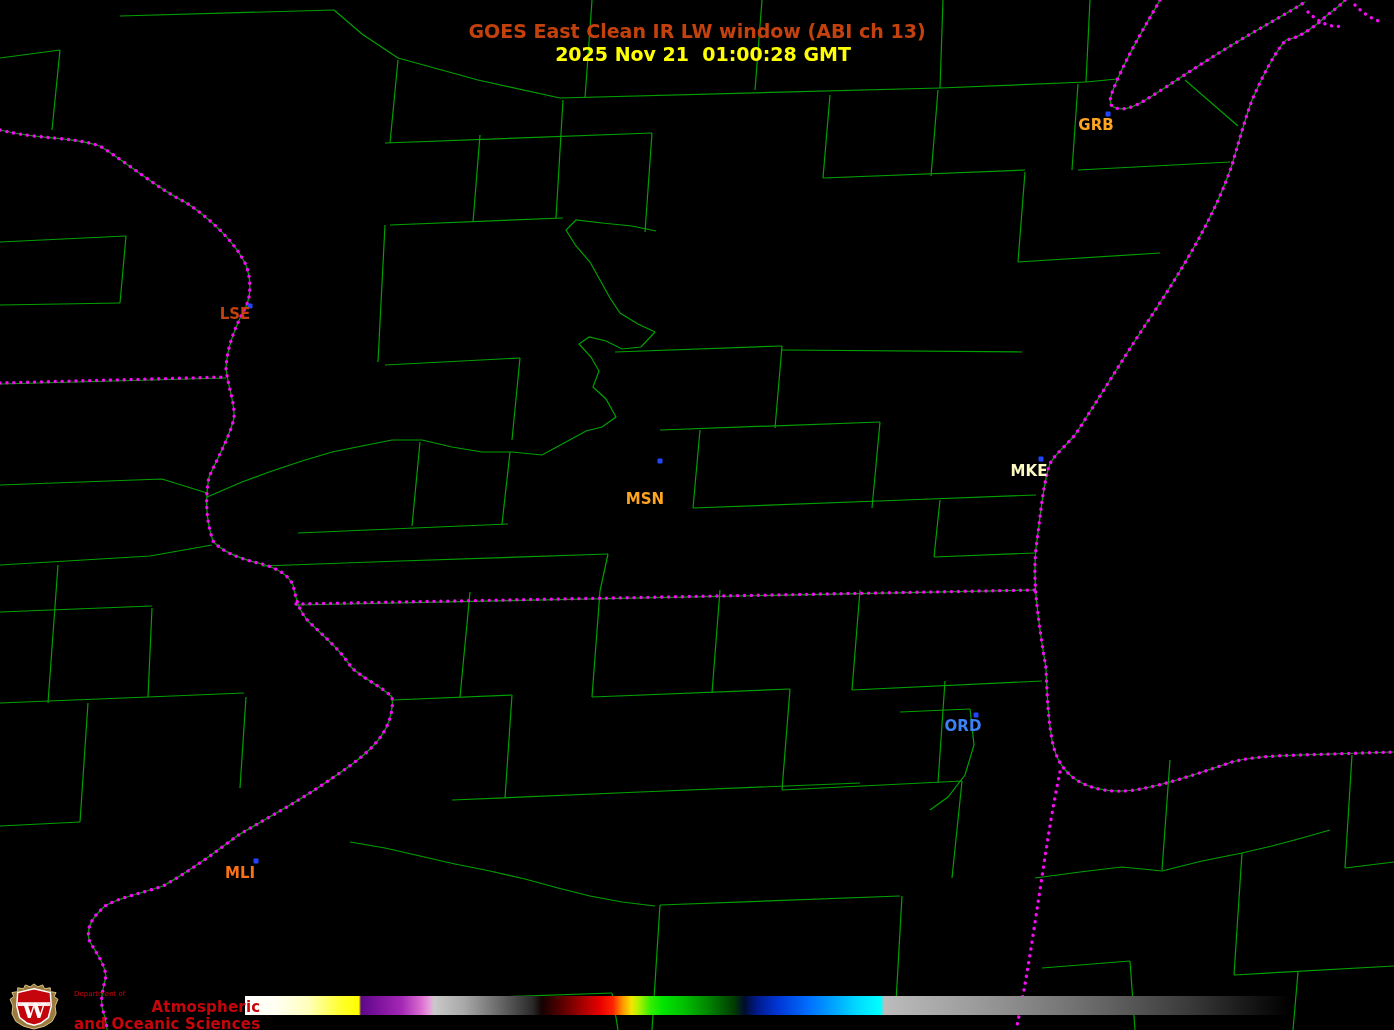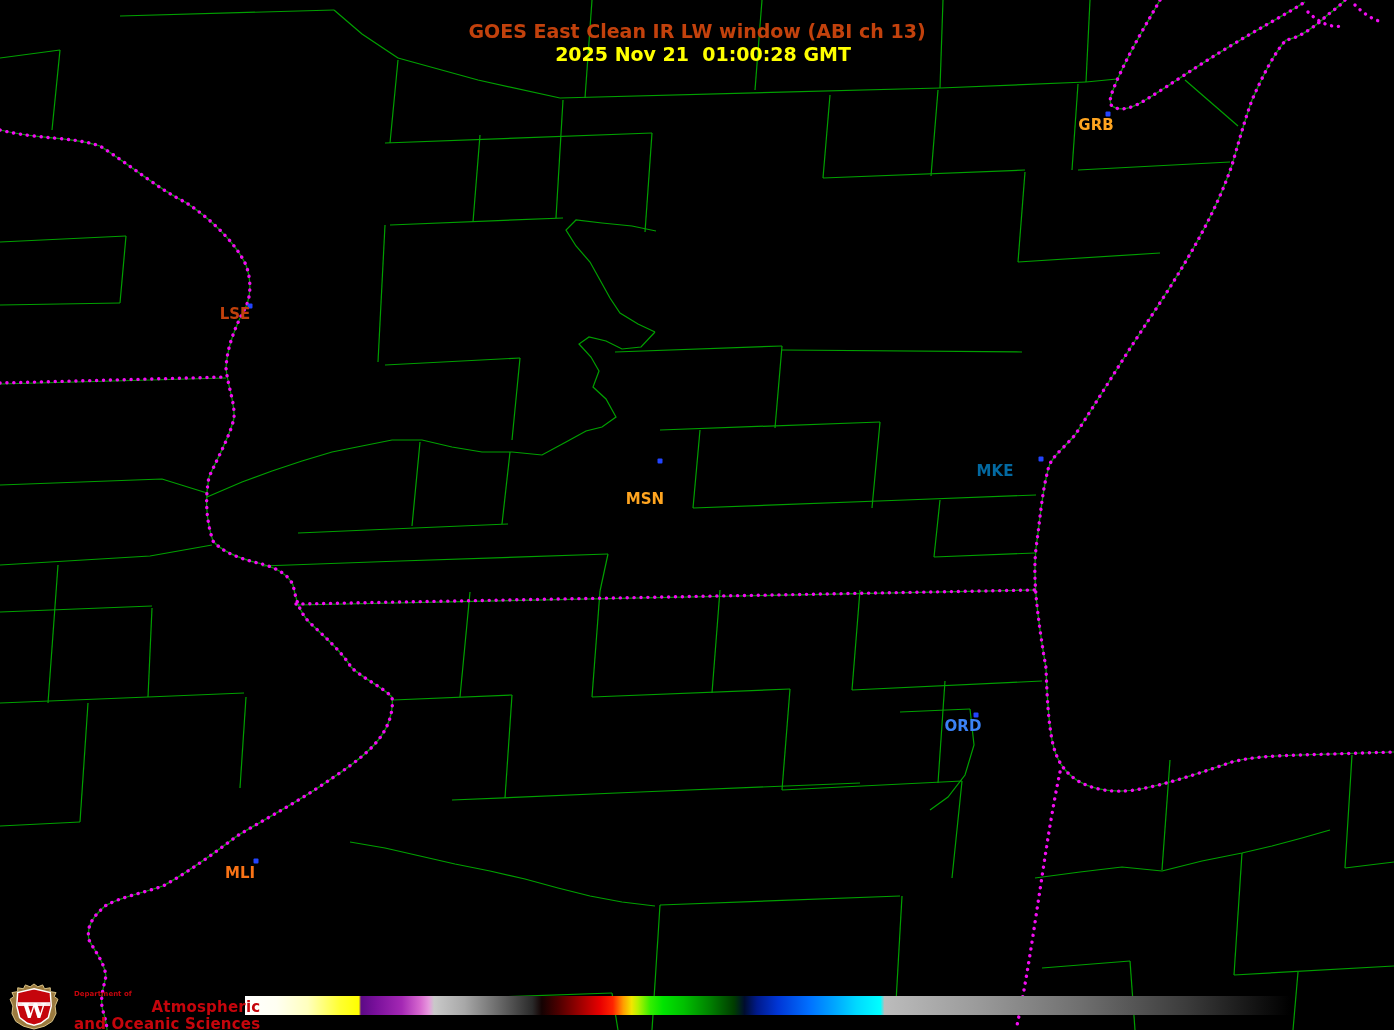--- a/index.html
+++ b/index.html
@@ -10,21 +10,21 @@
   .title-line{font-weight:bold;font-size:19px;line-height:23px;white-space:pre;
               font-family:"DejaVu Sans",sans-serif;}
   .station-layer{position:absolute;left:0;top:0;width:100%;height:100%;z-index:2;border-radius:25px;}
   .station{position:absolute;transform:translate(-50%,-50%);font-size:15px;font-weight:600;
            white-space:nowrap;}
   .station-dot{position:absolute;width:5px;height:5px;transform:translate(-50%,-50%);
                border-radius:1px;}
   .colorbar{position:absolute;z-index:3;}
   .logo{position:absolute;left:8px;top:983px;display:flex;align-items:flex-start;z-index:4;}
   .logo-text{margin-left:14px;line-height:1;}
-  .logo-dept{font-size:7px;font-weight:700;margin-top:8px;}
+  .logo-dept{font-size:7px;font-weight:400;margin-top:8px;}
   .logo-line{font-size:15px;font-weight:600;margin-top:2px;letter-spacing:.2px;text-align:right;}
 </style>
 </head>
 <body>
 
 <div class="screen">
 
   <svg id="map-svg" width="1394" height="1030" viewBox="0 0 1394 1030">
     <g id="county-lines">
         <polyline points="120,16 334,10" fill="none" stroke="#00a000" stroke-width="1.2"></polyline>
@@ -138,21 +138,21 @@
   </svg>
 
   <div class="station-layer" id="station-layer">
       <div class="station-dot" style="left: 1108px; top: 114px; background: rgb(34, 68, 255);"></div>
       <div class="station" style="left: 1096px; top: 125px; color: rgb(255, 165, 32);">GRB</div>
       <div class="station-dot" style="left: 250px; top: 306px; background: rgb(34, 68, 255);"></div>
       <div class="station" style="left: 235px; top: 314px; color: #c2410c;">LSE</div>
       <div class="station-dot" style="left: 660px; top: 461px; background: rgb(34, 68, 255);"></div>
       <div class="station" style="left: 645px; top: 473px; color: rgb(255, 165, 32); margin-top: 26px;">MSN</div>
       <div class="station-dot" style="left: 1041px; top: 459px; background: rgb(34, 68, 255);"></div>
-      <div class="station" style="left: 995px; top: 471px; color: #0369a1;">MKE</div>
+      <div class="station" style="left: 1029px; top: 471px; color: #fef9c3;">MKE</div>
       <div class="station-dot" style="left: 976px; top: 715px; background: rgb(34, 68, 255);"></div>
       <div class="station" style="left: 963px; top: 726px; color: #3b82f6; text-align: right;">ORD</div>
       <div class="station-dot" style="left: 256px; top: 861px; background: rgb(34, 68, 255);"></div>
       <div class="station" style="left: 240px; top: 873px; color: #f97316;">MLI</div>
     </div>
 
   <div class="title-block">
     <div class="title-line" style="color: #c2410c;">GOES East Clean IR LW window (ABI ch 13)</div>
     <div class="title-line" style="color: rgb(255, 255, 0); padding-left: 12px;">2025 Nov 21  01:00:28 GMT</div>
   </div>

